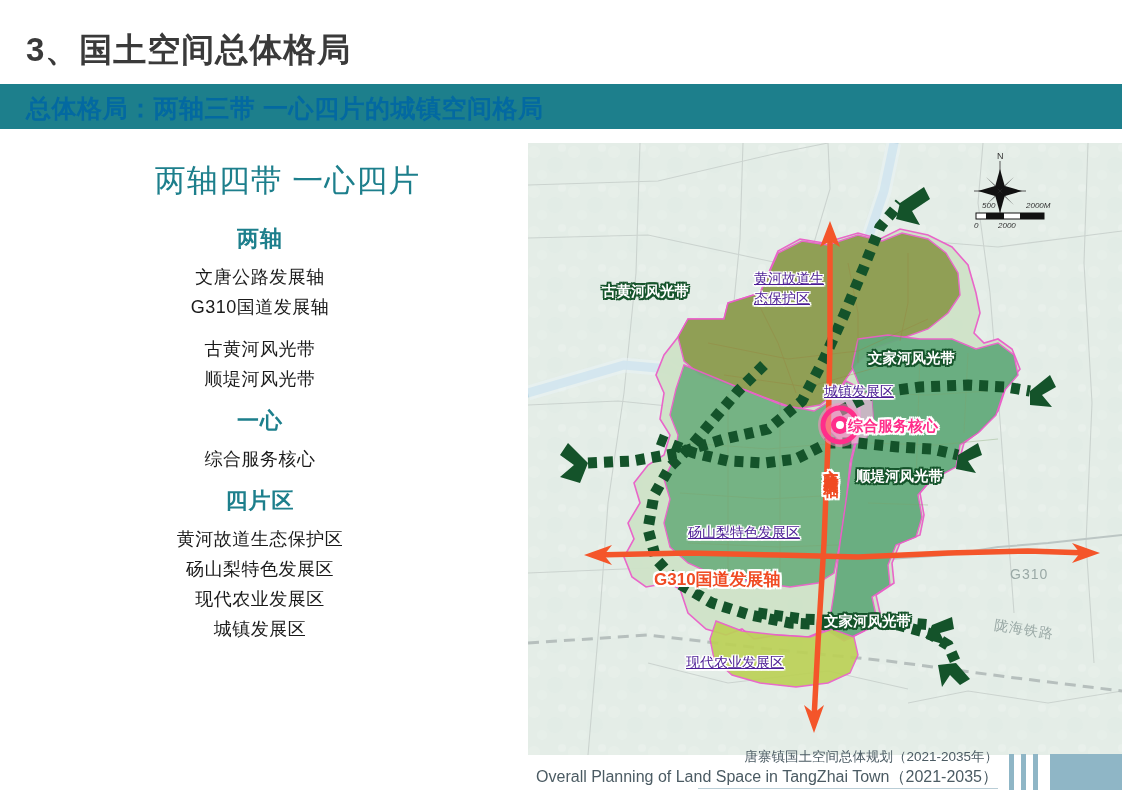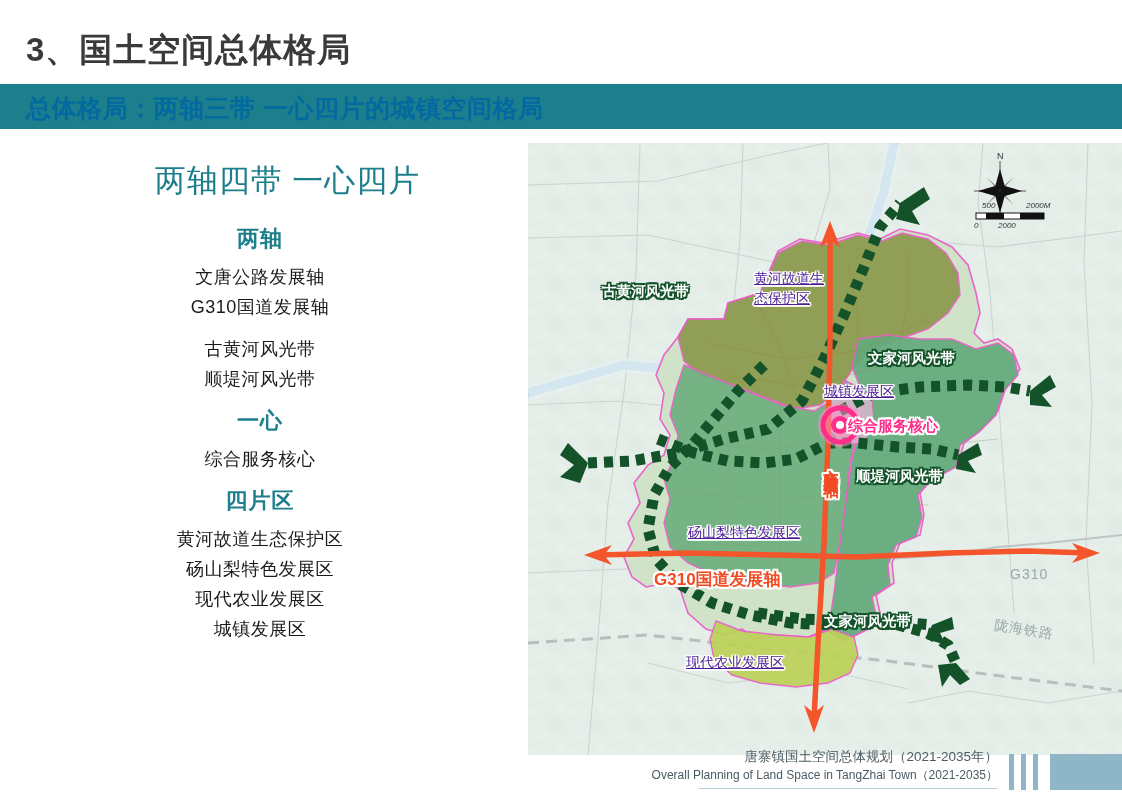--- a/index.html
+++ b/index.html
@@ -106,21 +106,21 @@
   
   #footer{
     position:absolute;left:700px;top:748px;width:422px;height:45px;
   }
   #footer-cn{
     position:absolute;right:124px;top:0;
     font-size:13.5px;color:#4b5b63;white-space:nowrap;
   }
   #footer-en{
     position:absolute;right:124px;top:19px;
-    font-size:12px;color:#4b5b63;white-space:nowrap;
+    font-size:16px;color:#4b5b63;white-space:nowrap;
   }
   #footer-rule{
     position:absolute;right:124px;top:40px;width:300px;height:1px;
     background:#b9cdd6;
   }
   .fbar{position:absolute;top:6px;width:5px;height:36px;background:#8fb6c6;}
   #fbar1{right:108px;} #fbar2{right:96px;} #fbar3{right:84px;}
   #fblock{position:absolute;right:0;top:6px;width:72px;height:36px;background:#8fb6c6;}
 </style>
 </head>

